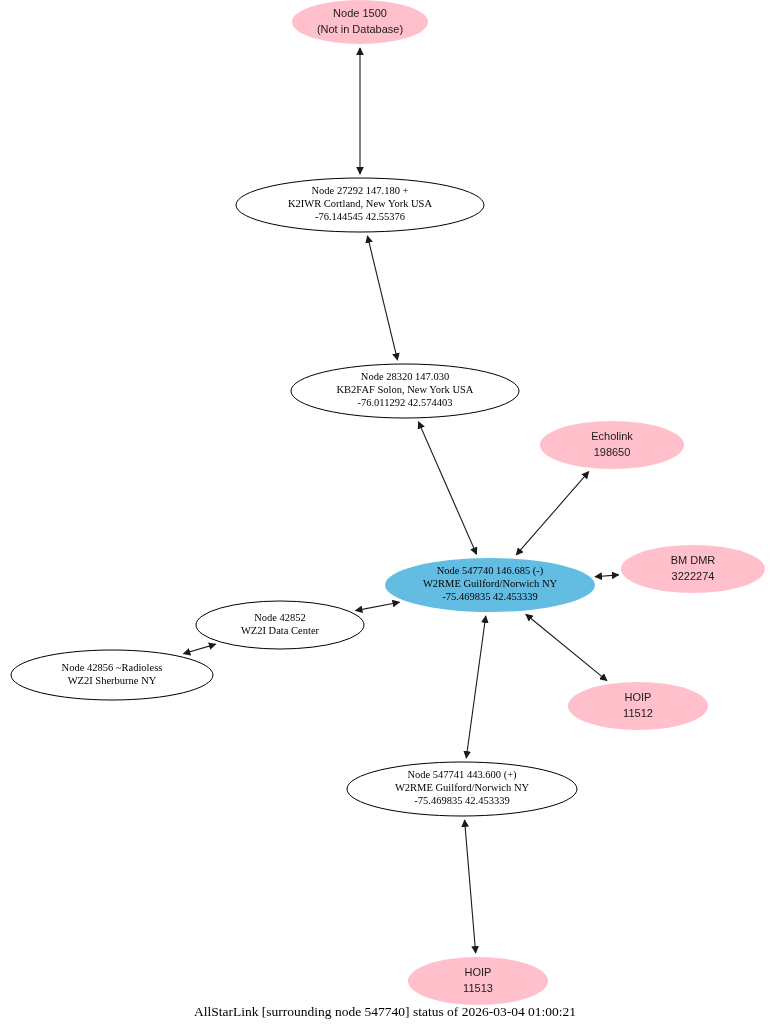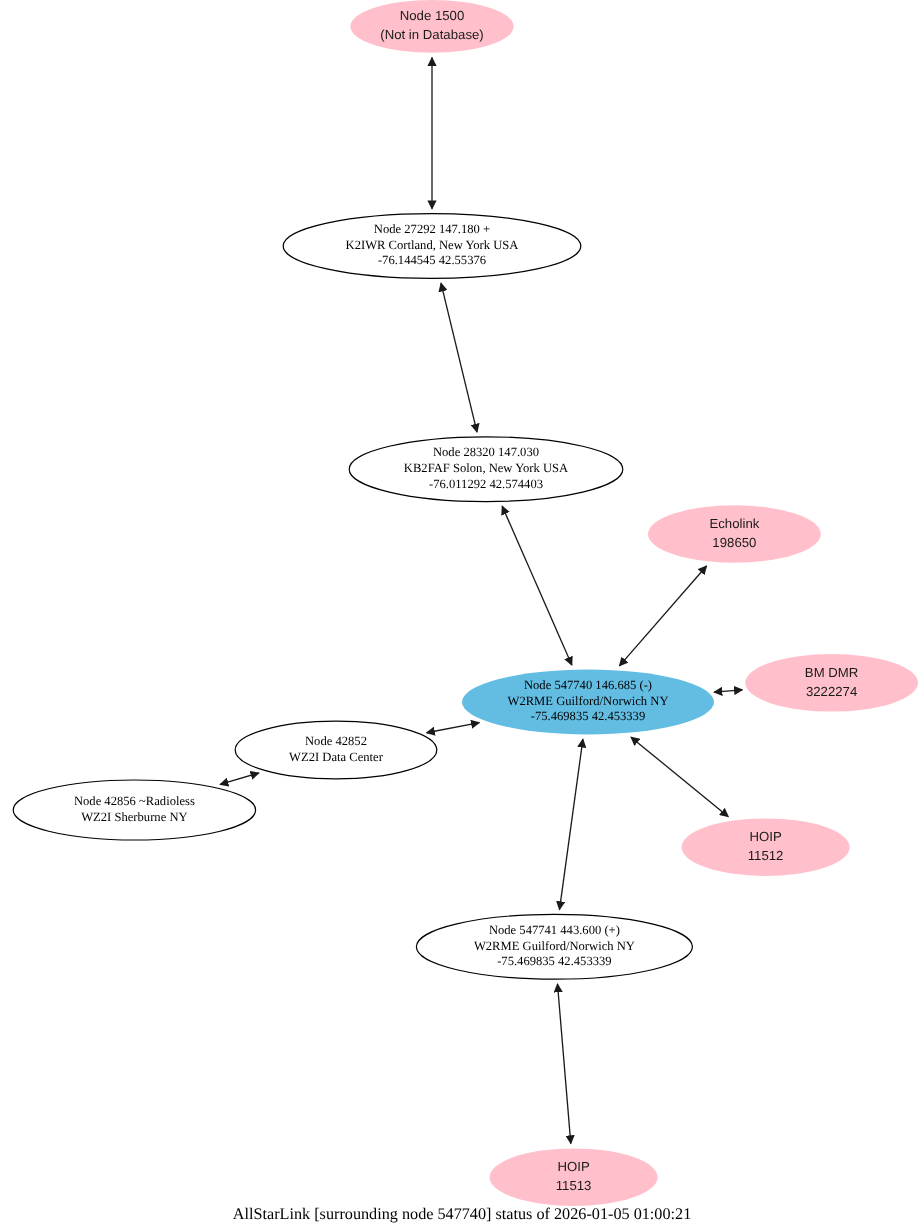--- a/index.html
+++ b/index.html
@@ -145,13 +145,13 @@
         <text x="462" y="802" class="node-text">-75.469835 42.453339</text>
       </g>
       <g>
         <ellipse cx="478" cy="981" rx="70" ry="24" class="node-ellipse-pink"></ellipse>
         <text x="478" y="973" class="node-text-sans">HOIP</text>
         <text x="478" y="989" class="node-text-sans">11513</text>
       </g>
     </g>
 </svg>
 
-<div class="footer-caption">AllStarLink [surrounding node 547740] status of 2026-01-05 01:00:21</div>
+<div class="footer-caption">AllStarLink [surrounding node 547740] status of 2026-03-04 01:00:21</div>
 
 </body></html>

